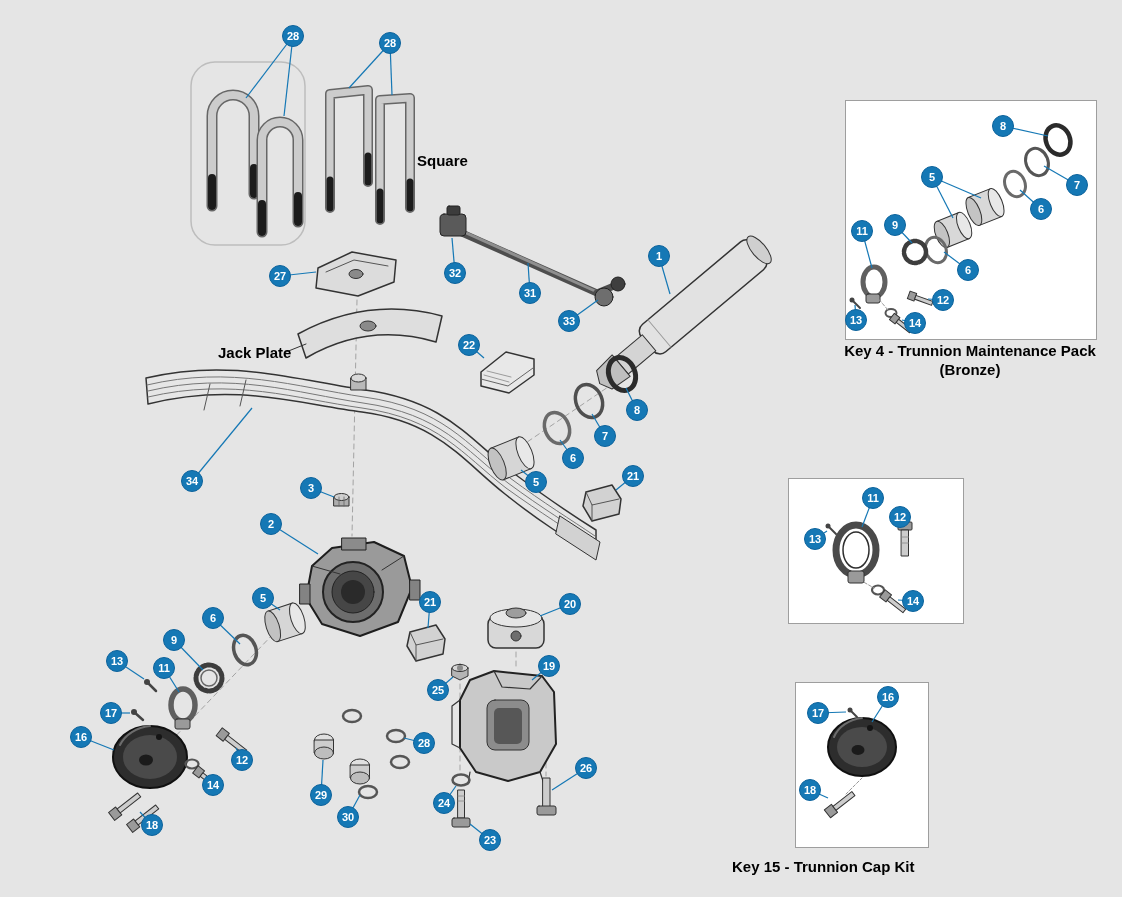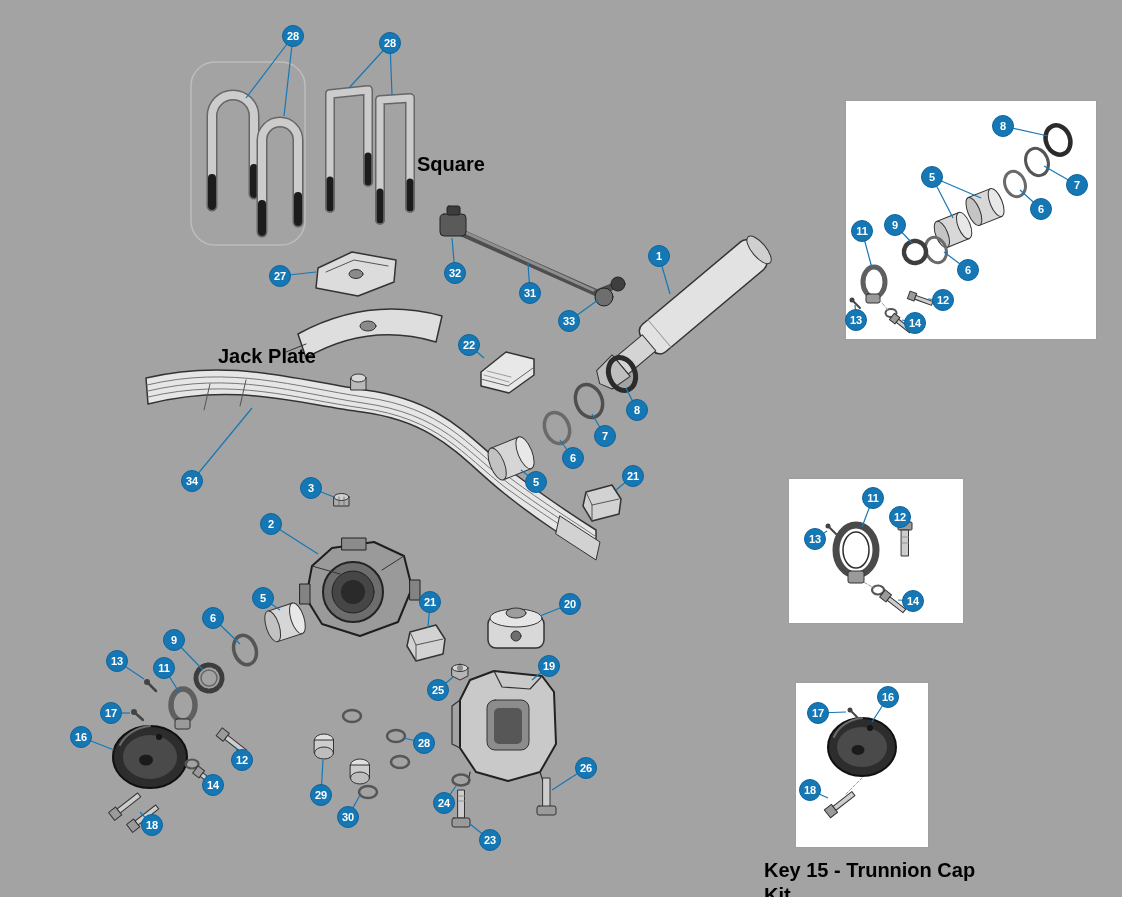--- a/index.html
+++ b/index.html
@@ -1,29 +1,29 @@
 <!DOCTYPE html>
 <html><head>
 <meta charset="utf-8">
 <style>
   html,body{margin:0;padding:0;background:#fff;}
-  .stage{position:relative;width:1122px;height:897px;background:#a3a3a3;overflow:hidden;
+  .stage{position:relative;width:1122px;height:897px;background:#e5e5e5;overflow:hidden;
          font-family:"Liberation Sans",sans-serif;}
   .keybox{position:absolute;border:1.5px solid #9e9e9e;background:#fff;z-index:1;}
   .key4 {left:845px;top:100px;width:250px;height:238px;}
   .key10{left:788px;top:478px;width:174px;height:144px;}
   .key15{left:795px;top:682px;width:132px;height:164px;}
   #diagram-svg{position:absolute;left:0;top:0;z-index:2;}
   #diagram-svg text{font-family:"Liberation Sans",sans-serif;}
-  .label,.caption{position:absolute;z-index:3;font-weight:bold;font-size:20px;color:#000;line-height:1.25;}
+  .label,.caption{position:absolute;z-index:3;font-weight:bold;font-size:15px;color:#000;line-height:1.25;}
   .lbl-square{left:417px;top:152px;}
   .lbl-jack{left:218px;top:344px;}
   .cap4 {left:843px;top:342px;width:254px;text-align:center;}
   .cap10{left:764px;top:628px;width:230px;}
-  .cap15{left:764px;top:858px;width:230px;}
+  .cap15{left:732px;top:858px;width:230px;}
 </style>
 </head>
 <body>
 
 <div class="stage">
 
   <div class="keybox key4"></div>
   <div class="keybox key10"></div>
   <div class="keybox key15"></div>
 
@@ -584,14 +584,15 @@
         <g>
           <circle cx="810" cy="790" r="10.5" fill="#1578b5" stroke="#0d639c" stroke-width="1"></circle>
           <text x="810" y="794" text-anchor="middle" font-size="11" font-weight="bold" fill="#ffffff">18</text>
         </g>
       </g>
   </svg>
 
   <div class="label lbl-square">Square</div>
   <div class="label lbl-jack">Jack Plate</div>
 
+  <div class="caption cap4">Key 4 - Trunnion Maintenance Pack (Bronze)</div>
   <div class="caption cap15">Key 15 - Trunnion Cap Kit</div>
 </div>
 
 </body></html>

